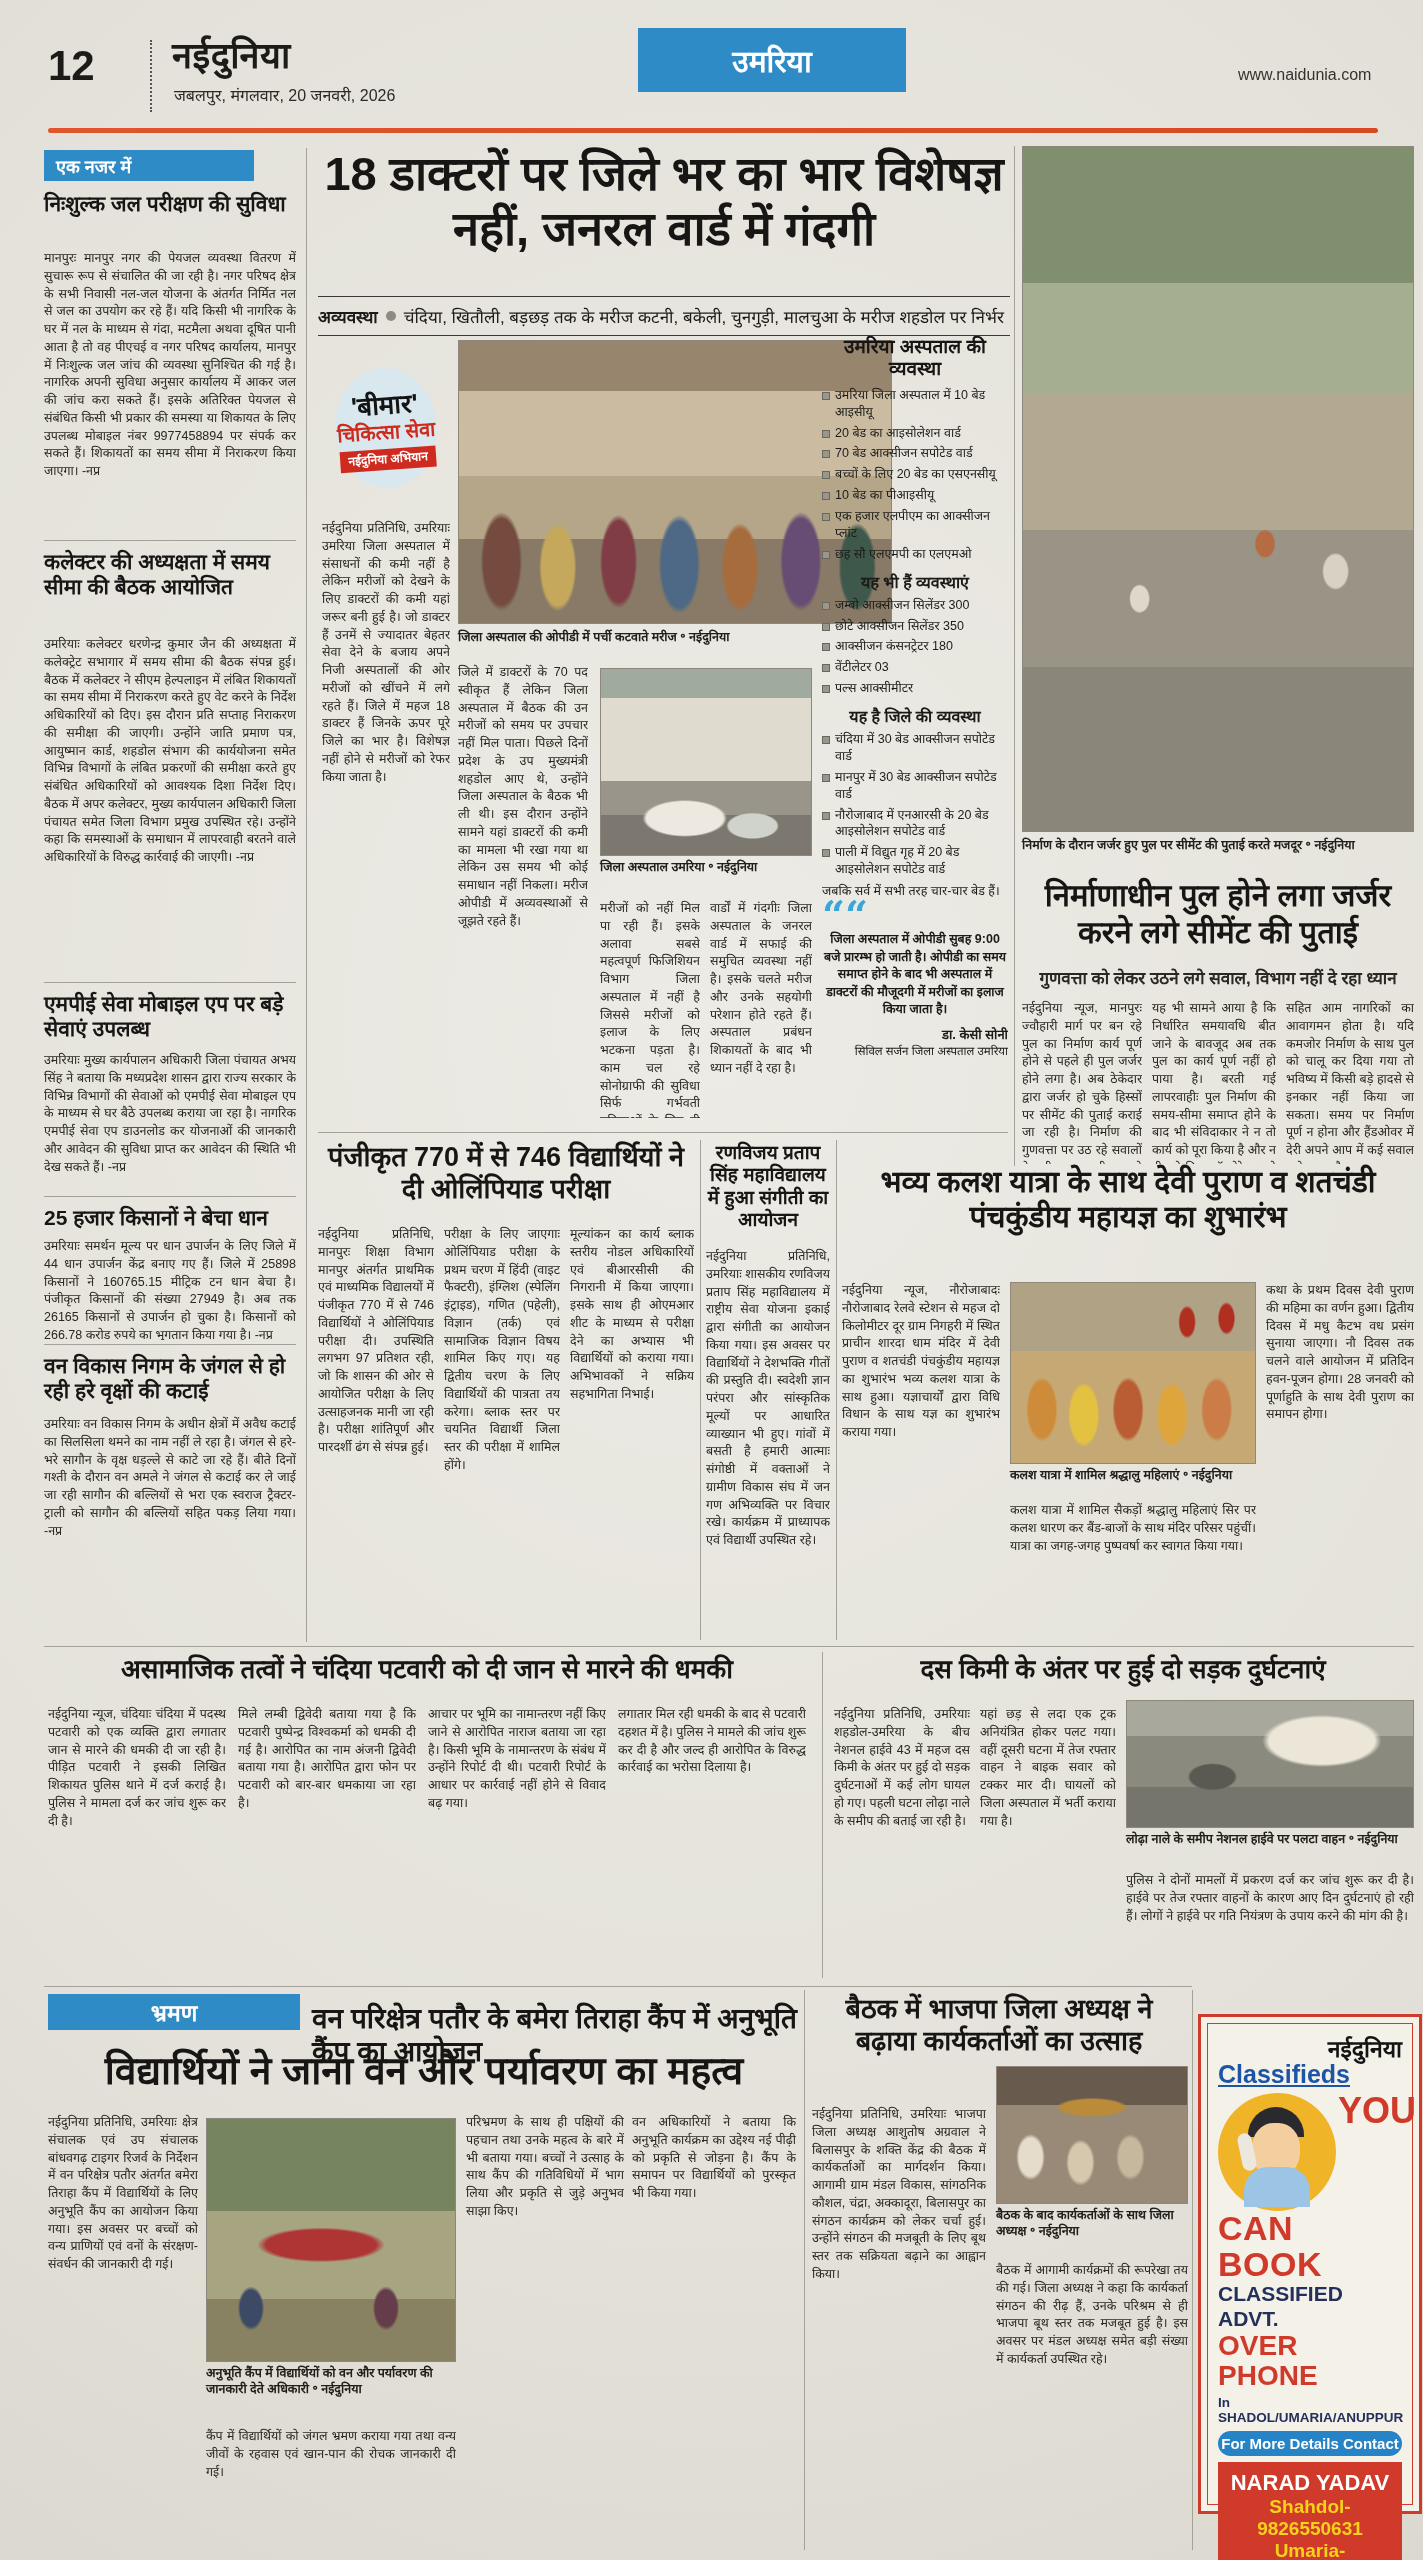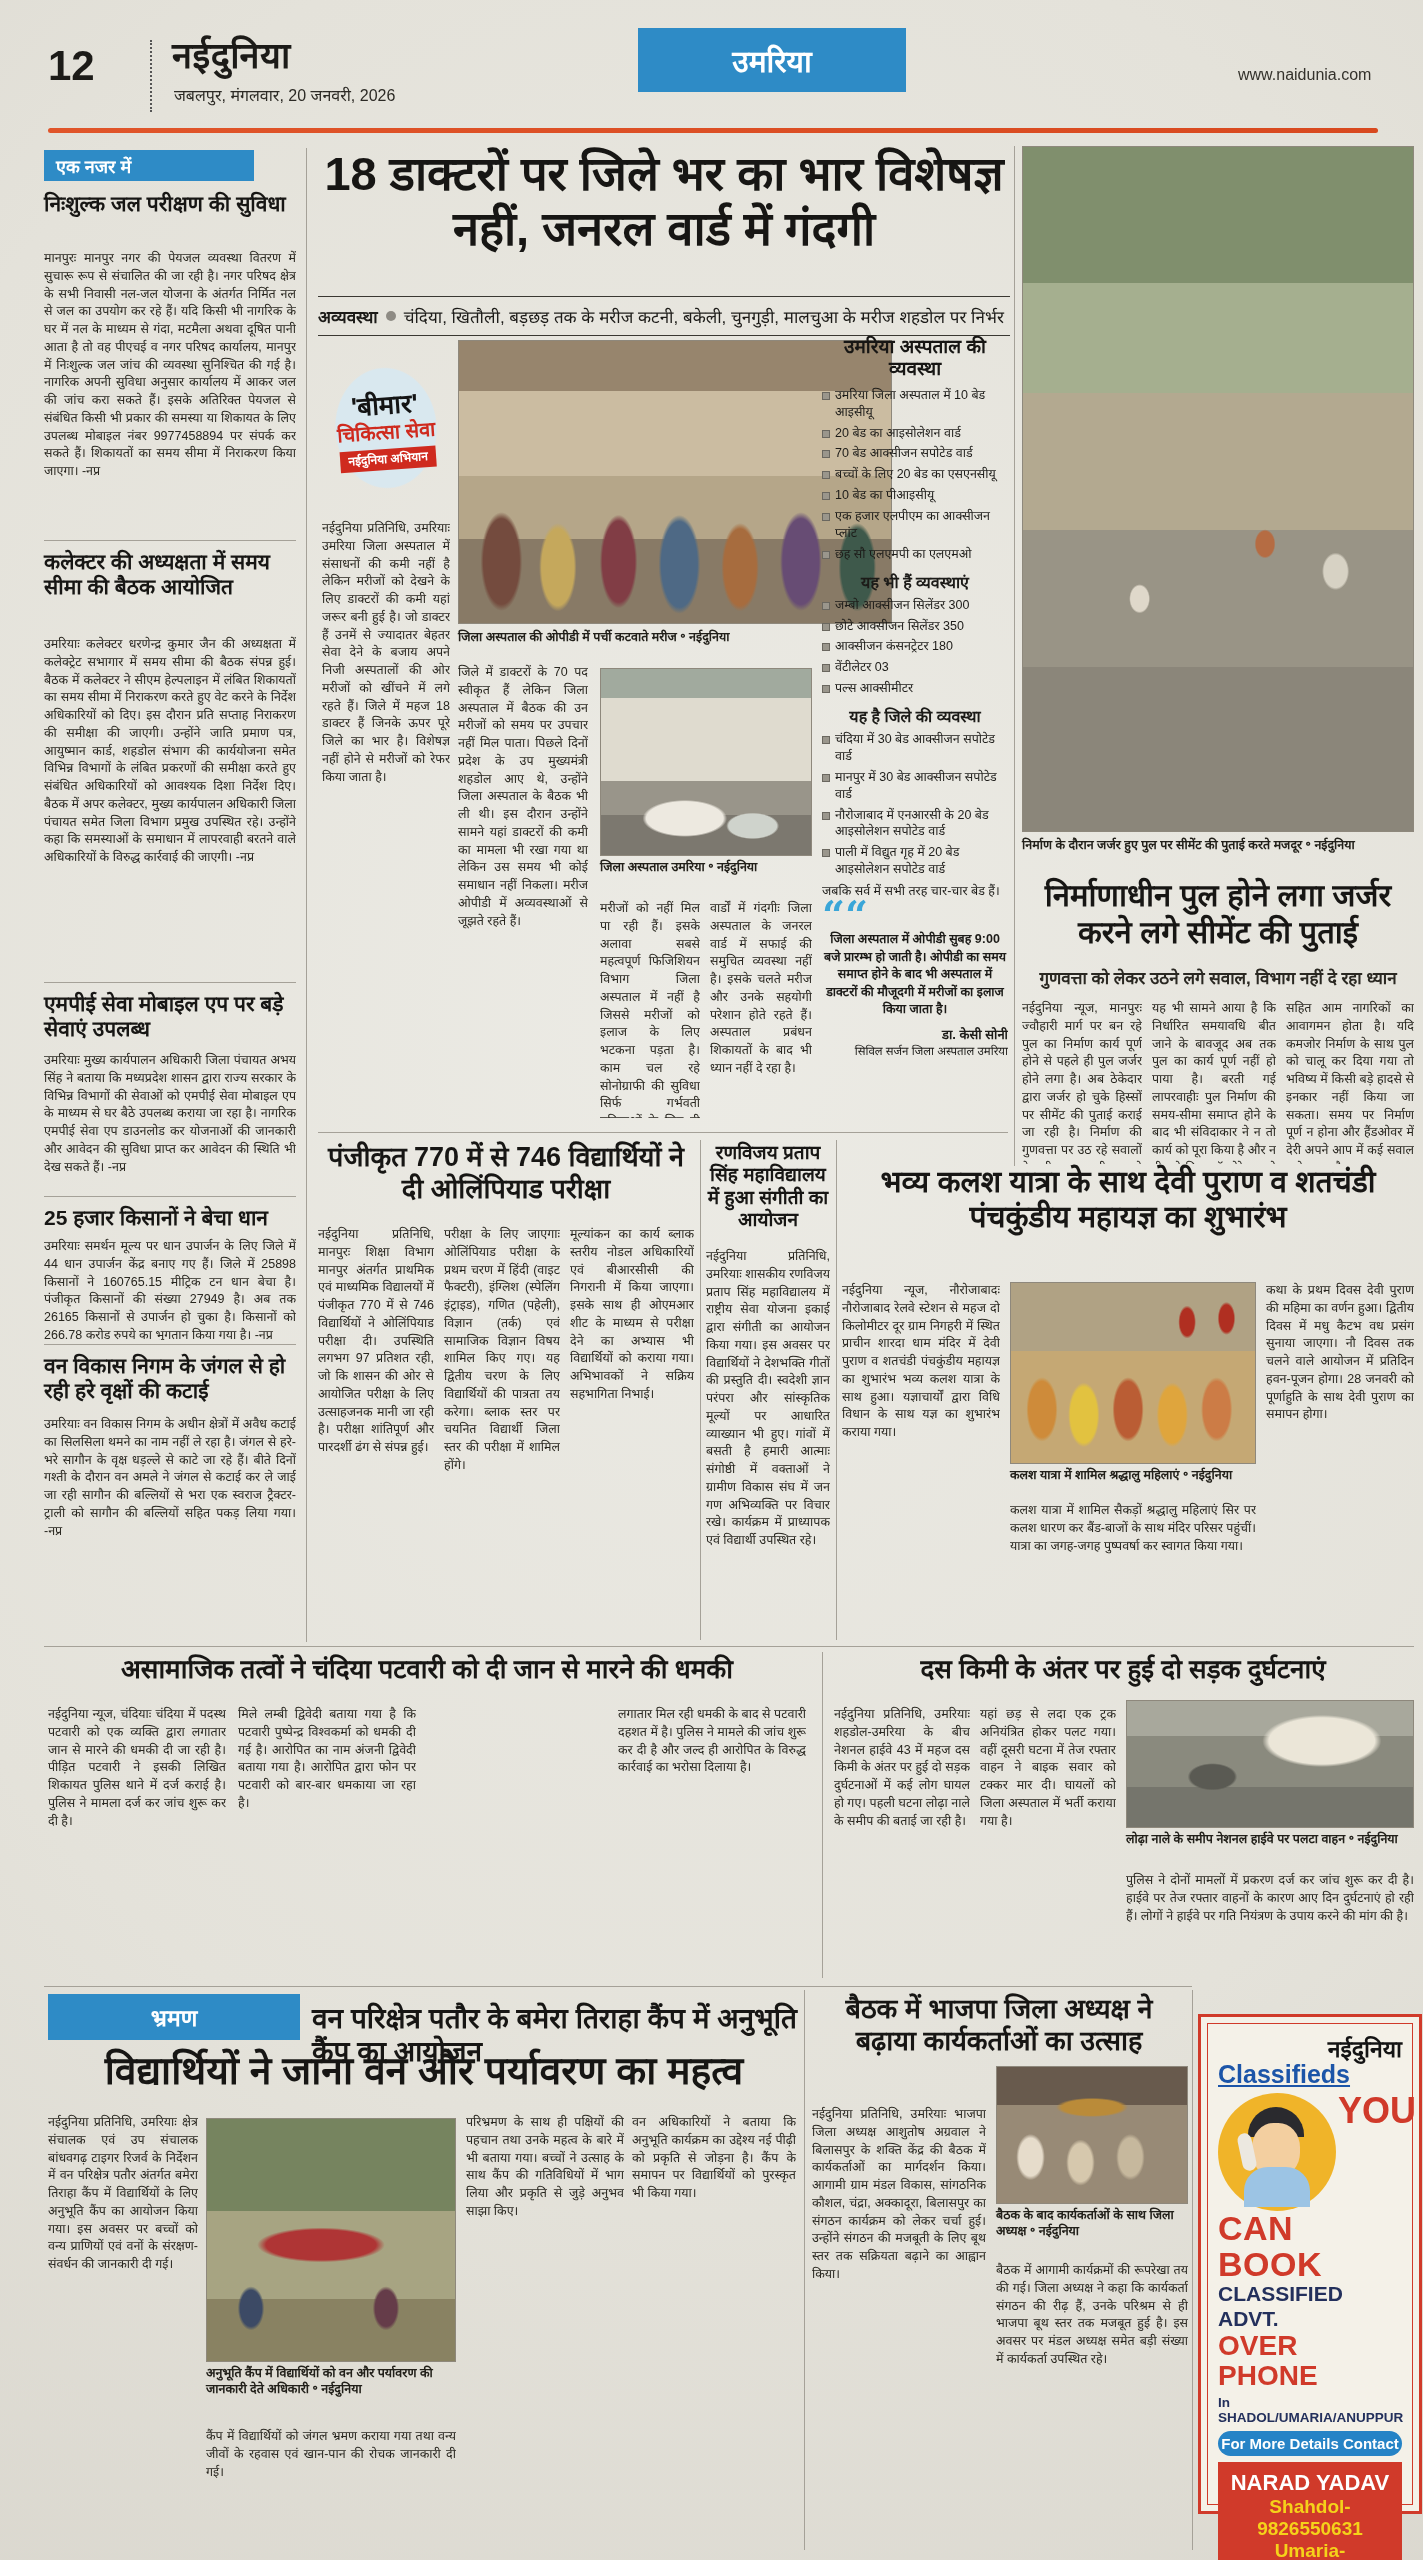--- a/index.html
+++ b/index.html
@@ -200,34 +200,35 @@
   <div class="ph ph-kalash" style="left:1010px;top:1282px;width:246px;height:182px;"></div>
   <div class="abs cap" style="left:1010px;top:1468px;width:246px;">कलश यात्रा में शामिल श्रद्धालु महिलाएं ॰ नईदुनिया</div>
   <div class="abs body-txt" style="left:1010px;top:1502px;width:246px;height:136px;">कलश यात्रा में शामिल सैकड़ों श्रद्धालु महिलाएं सिर पर कलश धारण कर बैंड-बाजों के साथ मंदिर परिसर पहुंचीं। यात्रा का जगह-जगह पुष्पवर्षा कर स्वागत किया गया।</div>
   <div class="abs body-txt" style="left:1266px;top:1282px;width:148px;height:356px;">कथा के प्रथम दिवस देवी पुराण की महिमा का वर्णन हुआ। द्वितीय दिवस में मधु कैटभ वध प्रसंग सुनाया जाएगा। नौ दिवस तक चलने वाले आयोजन में प्रतिदिन हवन-पूजन होगा। 28 जनवरी को पूर्णाहुति के साथ देवी पुराण का समापन होगा।</div>
 
   <div class="hr" style="left:44px;top:1646px;width:1370px;"></div>
 
   <div class="abs hl center" style="left:44px;top:1654px;width:766px;font-size:26px;">असामाजिक तत्वों ने चंदिया पटवारी को दी जान से मारने की धमकी</div>
   <div class="abs body-txt" style="left:48px;top:1706px;width:178px;height:268px;">नईदुनिया न्यूज, चंदियाः चंदिया में पदस्थ पटवारी को एक व्यक्ति द्वारा लगातार जान से मारने की धमकी दी जा रही है। पीड़ित पटवारी ने इसकी लिखित शिकायत पुलिस थाने में दर्ज कराई है। पुलिस ने मामला दर्ज कर जांच शुरू कर दी है।</div>
   <div class="abs body-txt" style="left:238px;top:1706px;width:178px;height:268px;">मिले लम्बी द्विवेदी बताया गया है कि पटवारी पुष्पेन्द्र विश्वकर्मा को धमकी दी गई है। आरोपित का नाम अंजनी द्विवेदी बताया गया है। आरोपित द्वारा फोन पर पटवारी को बार-बार धमकाया जा रहा है।</div>
+  <div class="abs body-txt" style="left:428px;top:1706px;width:178px;height:268px;">आचार पर भूमि का नामान्तरण नहीं किए जाने से आरोपित नाराज बताया जा रहा है। किसी भूमि के नामान्तरण के संबंध में उन्होंने रिपोर्ट दी थी। पटवारी रिपोर्ट के आधार पर कार्रवाई नहीं होने से विवाद बढ़ गया।</div>
   <div class="abs body-txt" style="left:618px;top:1706px;width:188px;height:268px;">लगातार मिल रही धमकी के बाद से पटवारी दहशत में है। पुलिस ने मामले की जांच शुरू कर दी है और जल्द ही आरोपित के विरुद्ध कार्रवाई का भरोसा दिलाया है।</div>
 
   <div class="vr" style="left:822px;top:1652px;height:326px;"></div>
 
   <div class="abs hl center" style="left:832px;top:1654px;width:582px;font-size:26px;">दस किमी के अंतर पर हुई दो सड़क दुर्घटनाएं</div>
   <div class="abs body-txt" style="left:834px;top:1706px;width:136px;height:268px;">नईदुनिया प्रतिनिधि, उमरियाः शहडोल-उमरिया के बीच नेशनल हाईवे 43 में महज दस किमी के अंतर पर हुई दो सड़क दुर्घटनाओं में कई लोग घायल हो गए। पहली घटना लोढ़ा नाले के समीप की बताई जा रही है।</div>
   <div class="abs body-txt" style="left:980px;top:1706px;width:136px;height:268px;">यहां छड़ से लदा एक ट्रक अनियंत्रित होकर पलट गया। वहीं दूसरी घटना में तेज रफ्तार वाहन ने बाइक सवार को टक्कर मार दी। घायलों को जिला अस्पताल में भर्ती कराया गया है।</div>
   <div class="ph ph-accident" style="left:1126px;top:1700px;width:288px;height:128px;"></div>
   <div class="abs cap" style="left:1126px;top:1832px;width:288px;">लोढ़ा नाले के समीप नेशनल हाईवे पर पलटा वाहन ॰ नईदुनिया</div>
   <div class="abs body-txt" style="left:1126px;top:1872px;width:288px;height:102px;">पुलिस ने दोनों मामलों में प्रकरण दर्ज कर जांच शुरू कर दी है। हाईवे पर तेज रफ्तार वाहनों के कारण आए दिन दुर्घटनाएं हो रही हैं। लोगों ने हाईवे पर गति नियंत्रण के उपाय करने की मांग की है।</div>
 
   <div class="hr" style="left:44px;top:1986px;width:1148px;"></div>
 
-  <div class="abs banner" style="left:48px;top:1994px;width:252px;height:46px;font-size:23px;">भ्रमण</div>
+  <div class="abs banner" style="left:48px;top:1994px;width:252px;height:36px;font-size:23px;">भ्रमण</div>
   <div class="abs hl" style="left:312px;top:2002px;width:492px;font-size:28px;">वन परिक्षेत्र पतौर के बमेरा तिराहा कैंप में अनुभूति कैंप का आयोजन</div>
   <div class="abs hl center" style="left:44px;top:2048px;width:760px;font-size:39px;">विद्यार्थियों ने जाना वन और पर्यावरण का महत्व</div>
   <div class="abs body-txt" style="left:48px;top:2114px;width:150px;height:436px;">नईदुनिया प्रतिनिधि, उमरियाः क्षेत्र संचालक एवं उप संचालक बांधवगढ़ टाइगर रिजर्व के निर्देशन में वन परिक्षेत्र पतौर अंतर्गत बमेरा तिराहा कैंप में विद्यार्थियों के लिए अनुभूति कैंप का आयोजन किया गया। इस अवसर पर बच्चों को वन्य प्राणियों एवं वनों के संरक्षण-संवर्धन की जानकारी दी गई।</div>
   <div class="ph ph-camp" style="left:206px;top:2118px;width:250px;height:244px;"></div>
   <div class="abs cap" style="left:206px;top:2366px;width:250px;">अनुभूति कैंप में विद्यार्थियों को वन और पर्यावरण की जानकारी देते अधिकारी ॰ नईदुनिया</div>
   <div class="abs body-txt" style="left:206px;top:2428px;width:250px;height:122px;">कैंप में विद्यार्थियों को जंगल भ्रमण कराया गया तथा वन्य जीवों के रहवास एवं खान-पान की रोचक जानकारी दी गई।</div>
   <div class="abs body-txt" style="left:466px;top:2114px;width:158px;height:436px;">परिभ्रमण के साथ ही पक्षियों की पहचान तथा उनके महत्व के बारे में भी बताया गया। बच्चों ने उत्साह के साथ कैंप की गतिविधियों में भाग लिया और प्रकृति से जुड़े अनुभव साझा किए।</div>
   <div class="abs body-txt" style="left:632px;top:2114px;width:164px;height:436px;">वन अधिकारियों ने बताया कि अनुभूति कार्यक्रम का उद्देश्य नई पीढ़ी को प्रकृति से जोड़ना है। कैंप के समापन पर विद्यार्थियों को पुरस्कृत भी किया गया।</div>
 
   <div class="vr" style="left:804px;top:1990px;height:560px;"></div>

